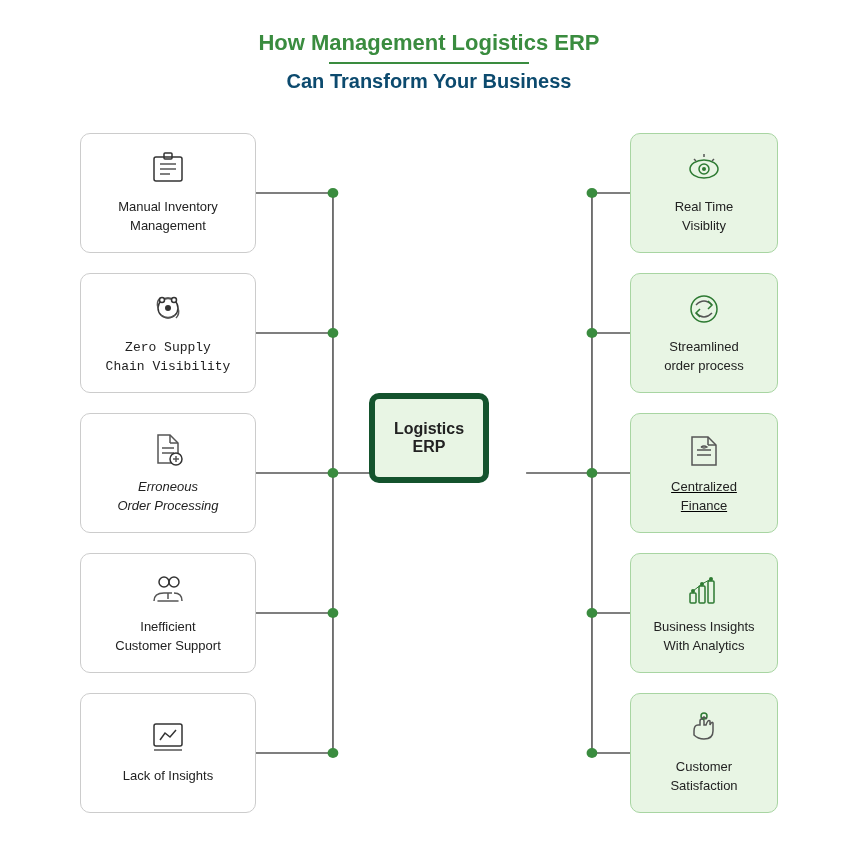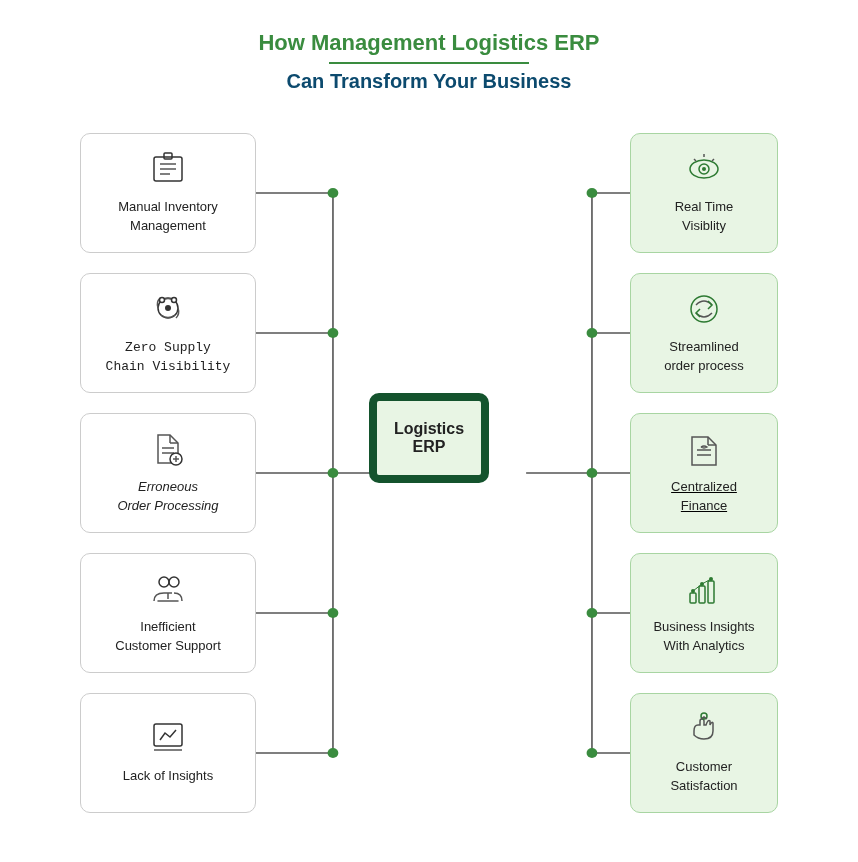--- a/index.html
+++ b/index.html
@@ -96,21 +96,21 @@
       color: #222;
       line-height: 1.4;
       font-weight: 500;
     }
 
     
     .erp-box {
       position: absolute;
       width: 120px;
       height: 90px;
-      border: 8px solid #14532d;
+      border: 6px solid #14532d;
       border-radius: 10px;
       background: #e8f5e4;
       display: flex;
       flex-direction: column;
       align-items: center;
       justify-content: center;
       text-align: center;
       left: 50%;
       transform: translateX(-50%);
       top: 50%;

